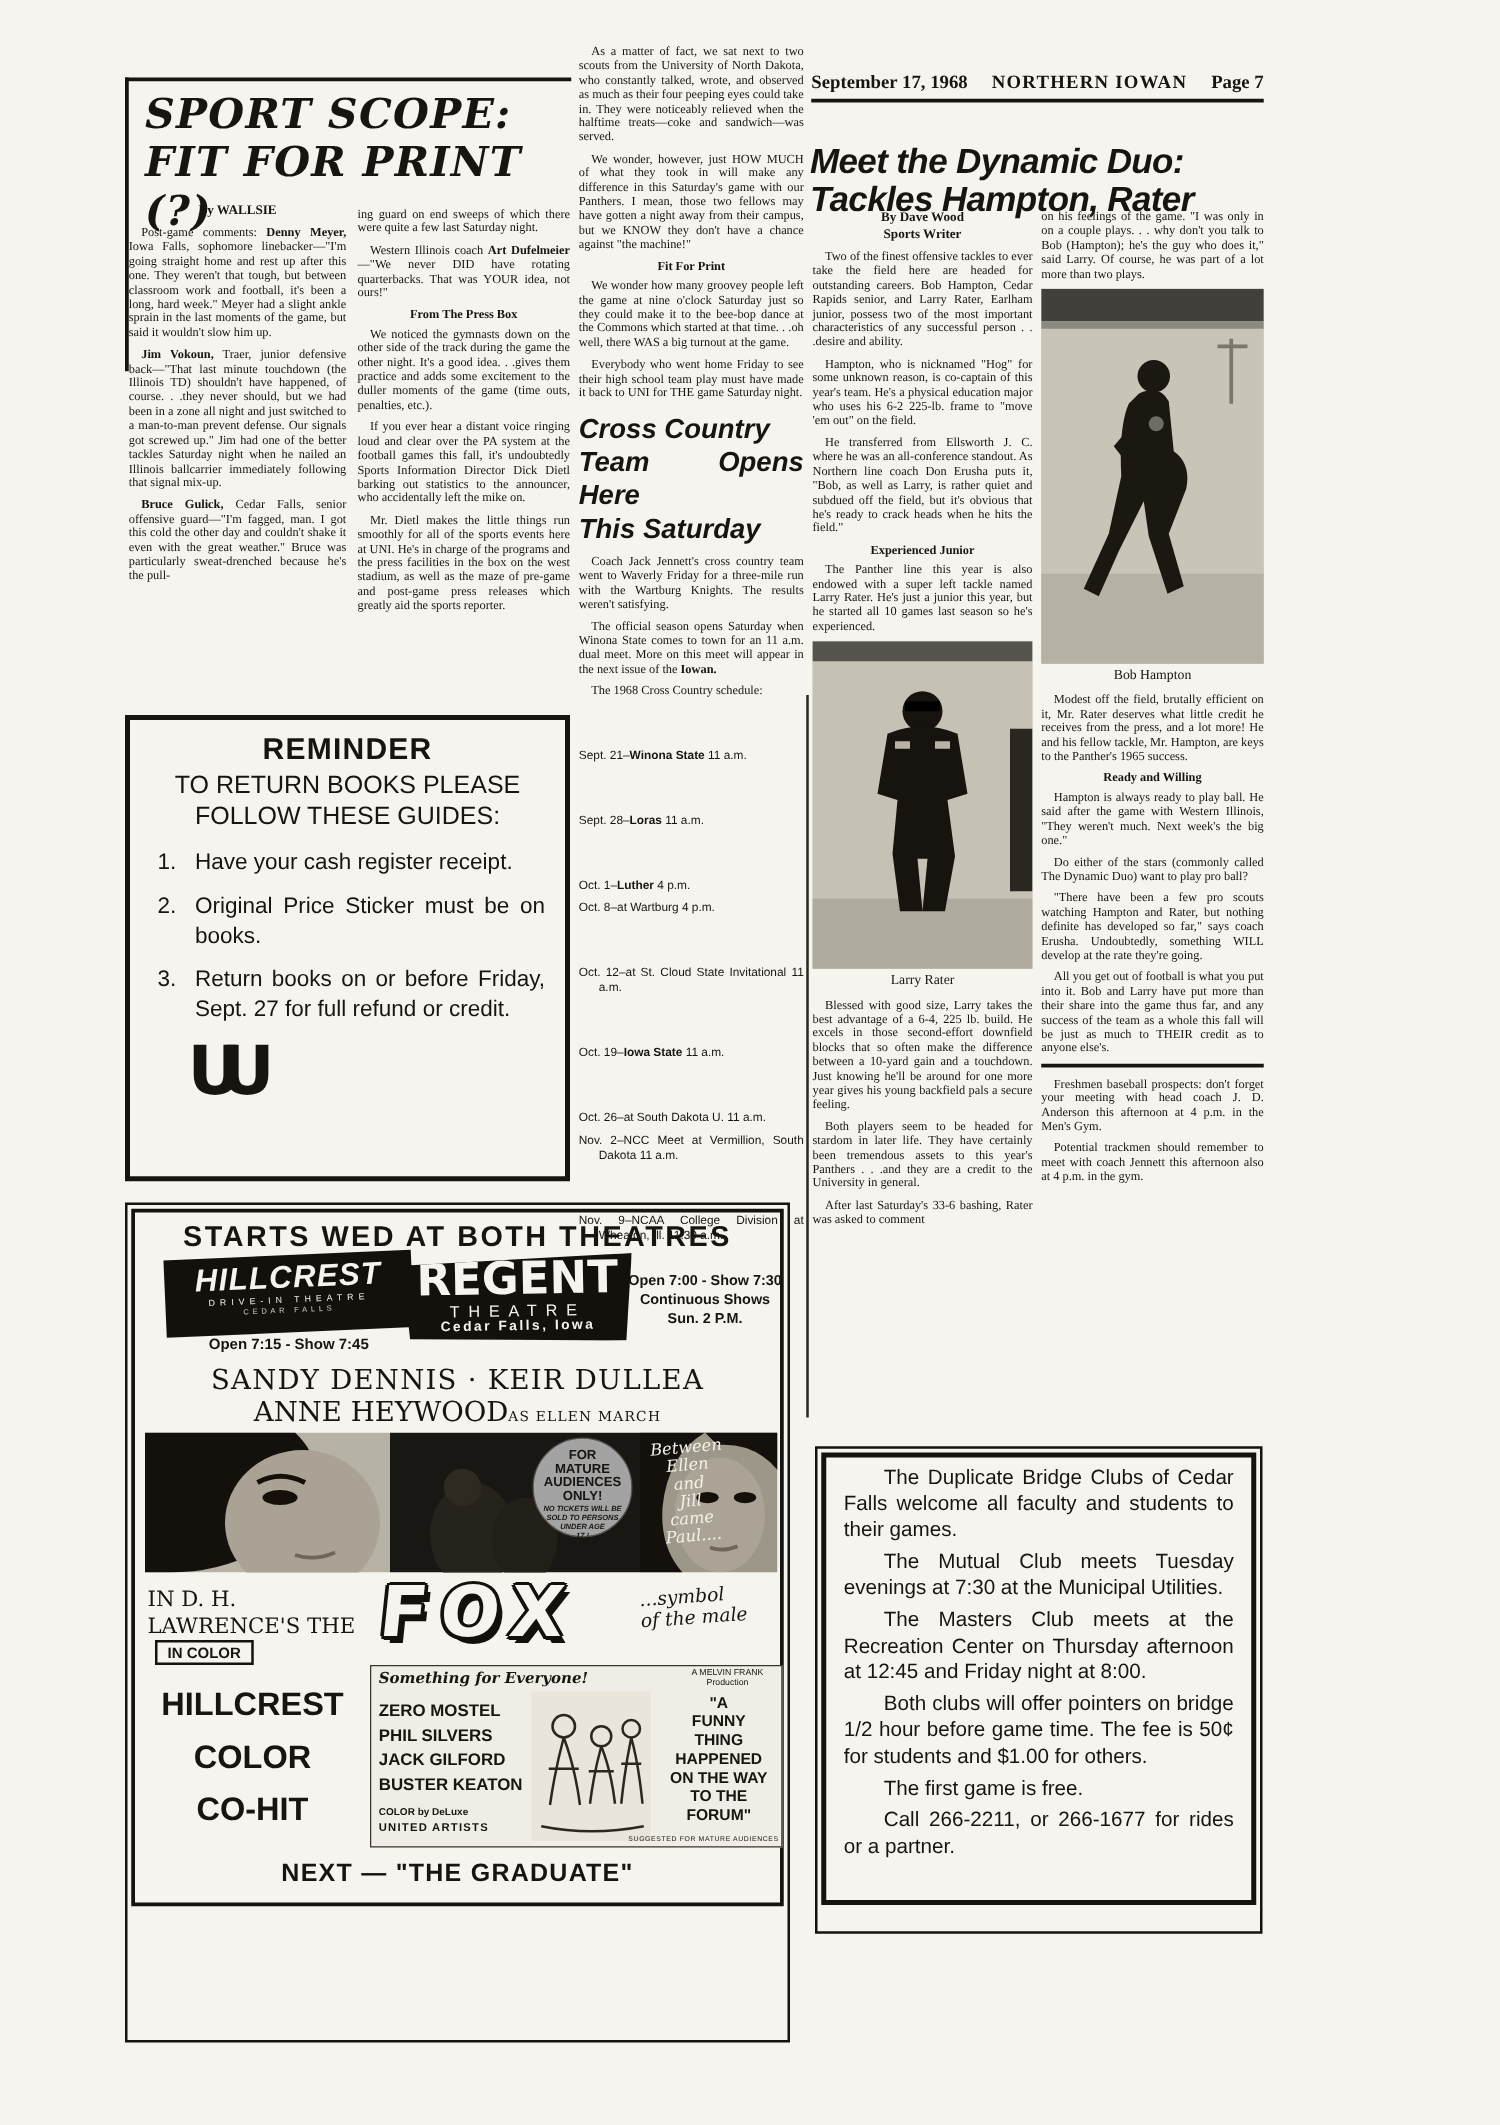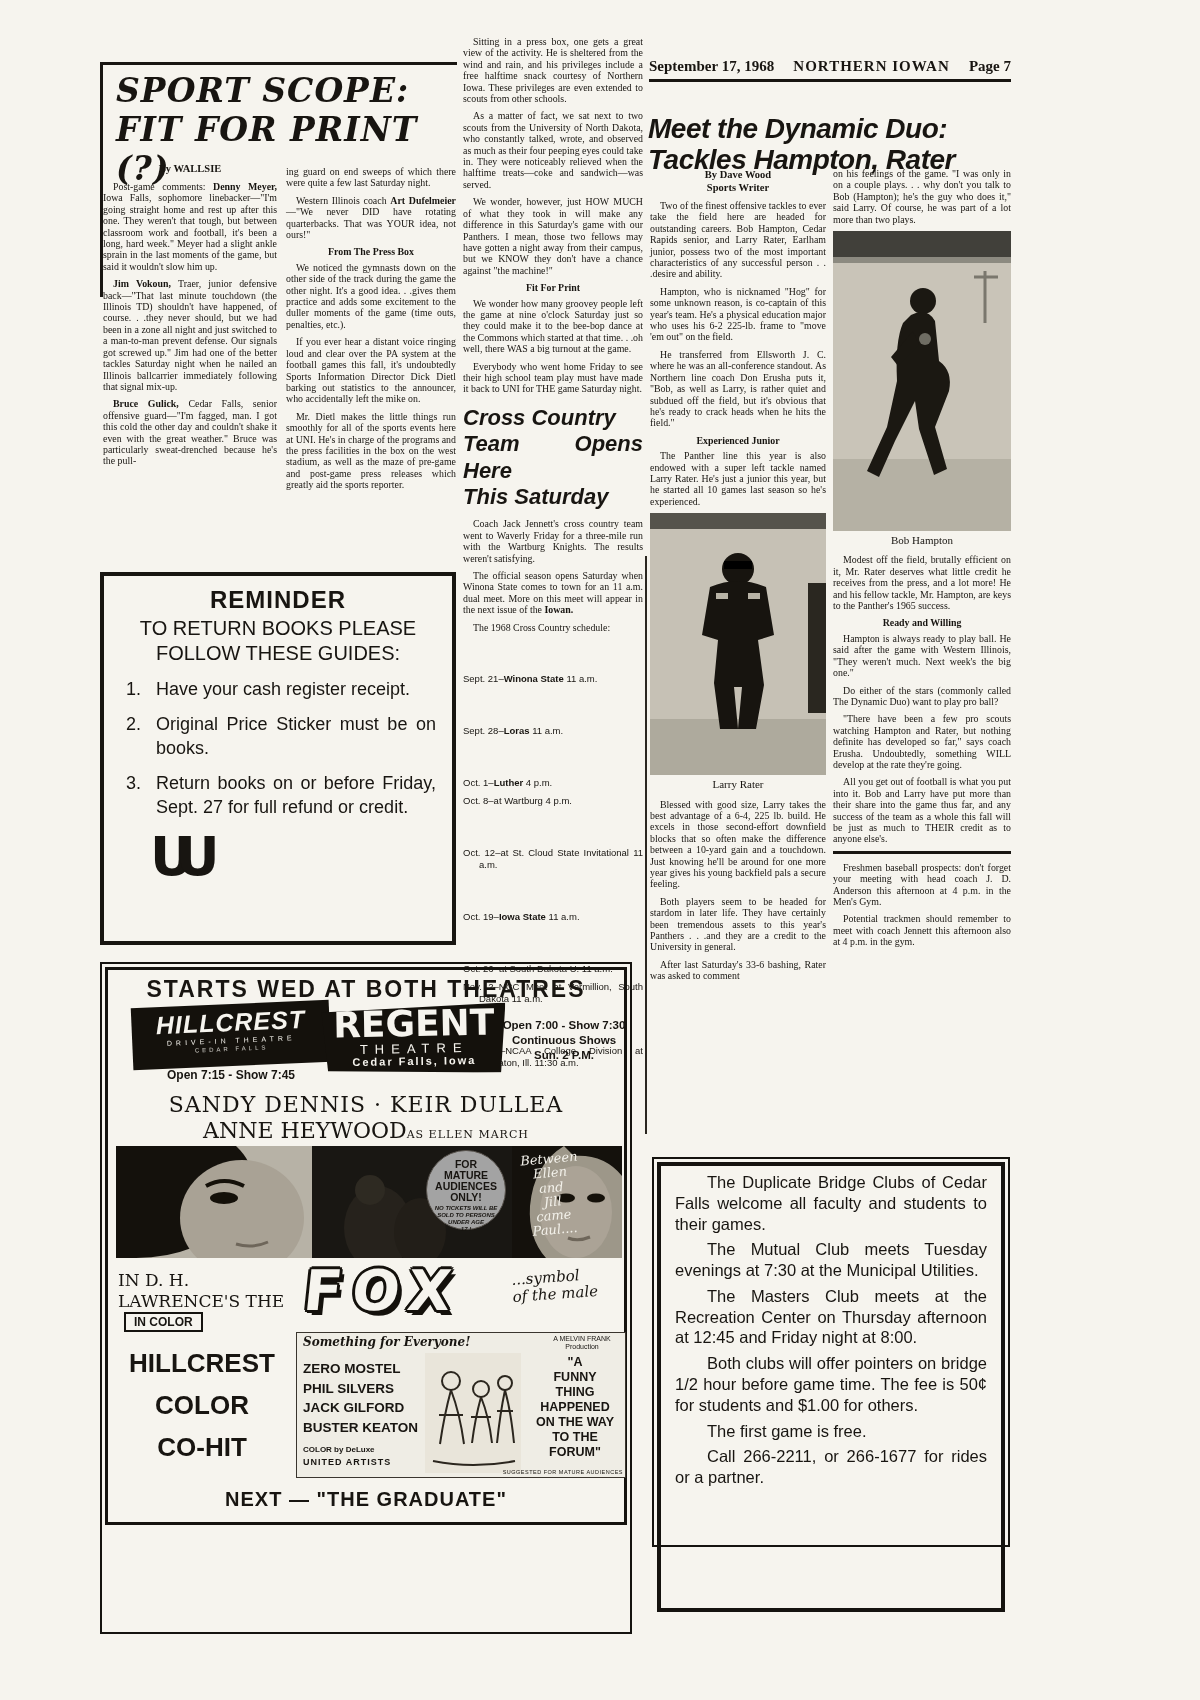--- a/index.html
+++ b/index.html
@@ -47,21 +47,21 @@
   .fox{font-family:"DejaVu Sans",sans-serif;font-weight:bold;font-size:56px;letter-spacing:10px;color:#f6f4ee;transform:skewX(-6deg);
        text-shadow:3px 0 0 #14110c,-3px 0 0 #14110c,0 3px 0 #14110c,0 -3px 0 #14110c,2px 2px 0 #14110c,-2px -2px 0 #14110c,2px -2px 0 #14110c,-2px 2px 0 #14110c,5px 5px 0 #14110c;}
   .incolor{display:inline-block;border:2px solid #15130f;padding:1px 8px;font-weight:bold;font-size:12px;}
   .circle-badge{position:absolute;width:78px;height:78px;border-radius:50%;background:#a3a3a3;border:1px solid #55504a;text-align:center;z-index:3;}
   .circle-badge .b1{font-weight:bold;font-size:10.5px;line-height:1.05;margin-top:8px;}
   .circle-badge .b2{font-style:italic;font-weight:bold;font-size:6px;line-height:1.15;margin-top:2px;}
   .forum{position:absolute;border:1px solid #3a352e;background:#efede5;}
   .cohit{font-weight:bold;font-size:26px;line-height:1.62;text-align:center;}
   
   .bx{border:2px solid #15130f;padding:3px;box-sizing:border-box;}
-  .bx-in{border:4px solid #15130f;padding:6px 14px 4px;font-family:"Liberation Sans",sans-serif;font-size:16.5px;line-height:1.26;text-align:justify;overflow:hidden;height:450px;box-sizing:border-box;}
+  .bx-in{border:4px solid #15130f;padding:6px 14px 4px;font-family:"Liberation Sans",sans-serif;font-size:16.5px;line-height:1.26;text-align:justify;overflow:hidden;height:362px;box-sizing:border-box;}
   .bx-in p{margin:0 0 5px;text-indent:32px;}
 </style>
 </head>
 <body>
 
 <div id="page">
 
   <div class="abs rule-h" style="left:100px;top:62px;width:357px;height:3px;"></div>
   <div class="abs rule-h" style="left:100px;top:62px;width:3px;height:235px;"></div>
   <div class="abs ss-title prel" style="left:116px;top:72px;width:340px;">SPORT SCOPE:
@@ -77,21 +77,20 @@
   <div class="abs news" style="left:286px;top:166px;width:170px;">
     <p class="noind">ing guard on end sweeps of which there were quite a few last Saturday night.</p>
     <p><span>Western Illinois coach </span><b>Art Dufelmeier</b><span>—"We never DID have rotating quarterbacks. That was YOUR idea, not ours!"</span></p>
     <div class="subhead">From The Press Box</div>
     <p>We noticed the gymnasts down on the other side of the track during the game the other night. It's a good idea. . .gives them practice and adds some excitement to the duller moments of the game (time outs, penalties, etc.).</p>
     <p>If you ever hear a distant voice ringing loud and clear over the PA system at the football games this fall, it's undoubtedly Sports Information Director Dick Dietl barking out statistics to the announcer, who accidentally left the mike on.</p>
     <p>Mr. Dietl makes the little things run smoothly for all of the sports events here at UNI. He's in charge of the programs and the press facilities in the box on the west stadium, as well as the maze of pre-game and post-game press releases which greatly aid the sports reporter.</p>
   </div>
 
   <div class="abs news" style="left:463px;top:36px;width:180px;">
-    <p>Sitting in a press box, one gets a great view of the activity. He is sheltered from the wind and rain, and his privileges include a free halftime snack courtesy of Northern Iowa. These privileges are even extended to scouts from other schools.</p>
     <p>As a matter of fact, we sat next to two scouts from the University of North Dakota, who constantly talked, wrote, and observed as much as their four peeping eyes could take in. They were noticeably relieved when the halftime treats—coke and sandwich—was served.</p>
     <p>We wonder, however, just HOW MUCH of what they took in will make any difference in this Saturday's game with our Panthers. I mean, those two fellows may have gotten a night away from their campus, but we KNOW they don't have a chance against "the machine!"</p>
     <div class="subhead">Fit For Print</div>
     <p>We wonder how many groovey people left the game at nine o'clock Saturday just so they could make it to the bee-bop dance at the Commons which started at that time. . .oh well, there WAS a big turnout at the game.</p>
     <p>Everybody who went home Friday to see their high school team play must have made it back to UNI for THE game Saturday night.</p>
 
     <div class="cc-head">Cross Country
 Team Opens Here
 This Saturday</div>
     <p>Coach Jack Jennett's cross country team went to Waverly Friday for a three-mile run with the Wartburg Knights. The results weren't satisfying.</p>

